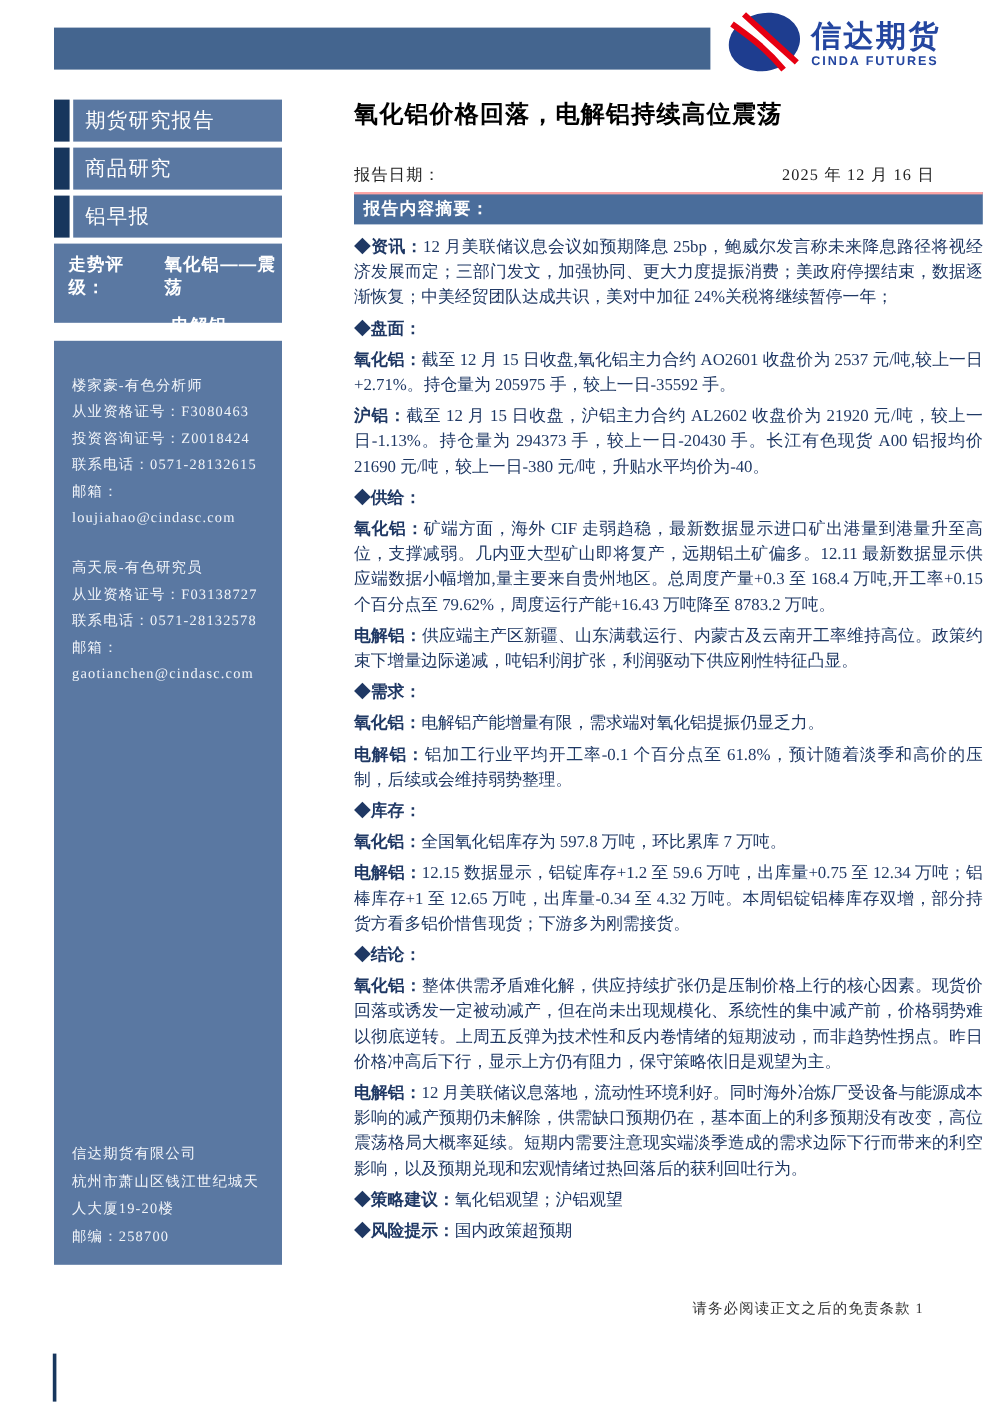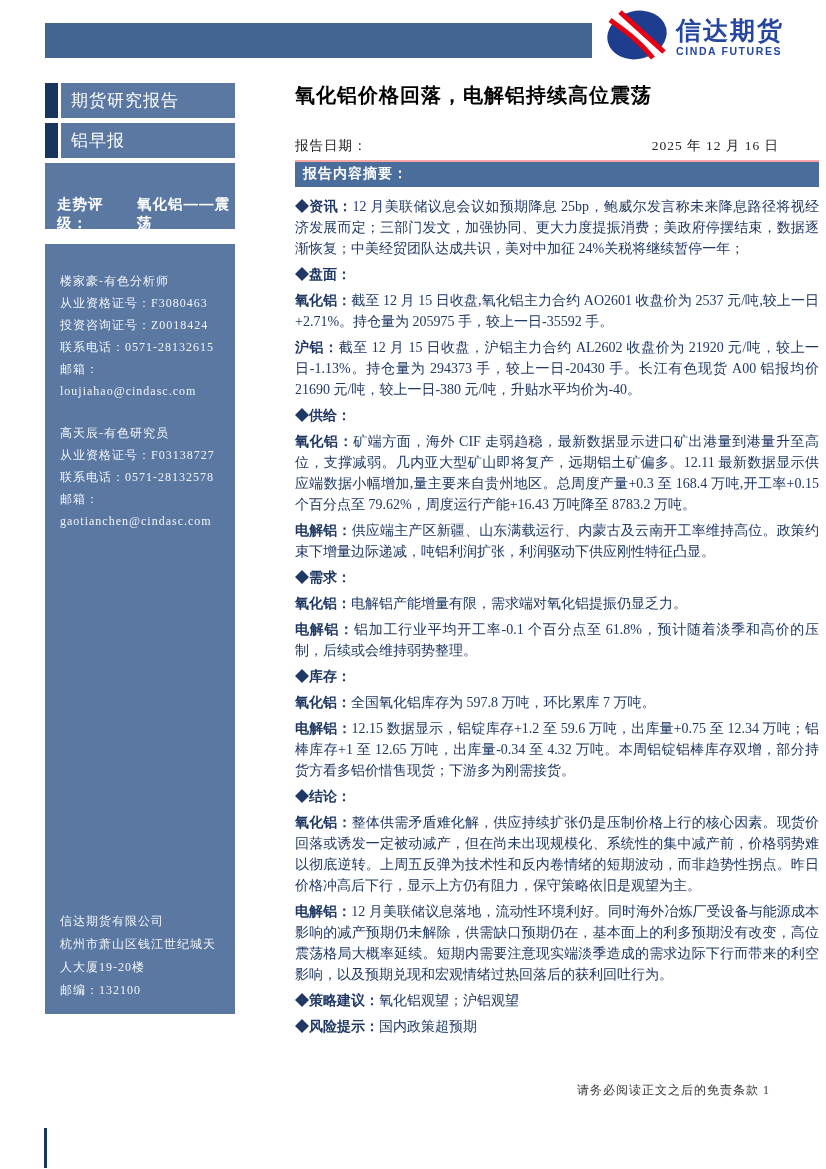--- a/index.html
+++ b/index.html
@@ -14,21 +14,21 @@
   .logo-en{font-size:10.5px;font-weight:bold;color:#2446a0;letter-spacing:1.6px;margin-top:3px;}
 
   
   .sidebar{position:absolute;left:45px;top:83px;width:190px;}
   .nav-box{display:flex;height:35px;margin-bottom:5px;}
   .nav-stripe{width:13px;background:#17365d;margin-right:3px;}
   .nav-main{flex:1;background:#5a78a2;color:#fff;font-size:17px;display:flex;align-items:center;
             padding-left:10px;letter-spacing:1px;}
   .rating-box{background:#5a78a2;height:66px;margin-bottom:15px;color:#fff;font-weight:bold;
               font-size:14.5px;padding:8px 0 0 12px;box-sizing:border-box;letter-spacing:1px;}
-  .rating-row1{display:flex;margin-top:24px;}
+  .rating-row1{display:flex;}
   .rating-label{margin-right:10px;}
   .rating-row2{margin-top:13px;padding-left:86px;}
   .info-box{position:relative;background:#5a78a2;height:770px;color:#f2f5fa;
             font-family:"Liberation Serif",serif;font-size:12px;line-height:22px;
             padding:26px 10px 12px 15px;box-sizing:border-box;letter-spacing:1px;}
   .analyst{margin-bottom:20px;}
   .company{position:absolute;left:15px;right:8px;bottom:12px;line-height:23px;}
 
   
   .main{position:absolute;left:295px;top:82px;width:524px;}
@@ -71,20 +71,24 @@
     </span>
   </div>
 
   <div class="sidebar">
     <div class="nav-box">
       <div class="nav-stripe"></div>
       <div class="nav-main">期货研究报告</div>
     </div>
     <div class="nav-box">
       <div class="nav-stripe"></div>
+      <div class="nav-main">商品研究</div>
+    </div>
+    <div class="nav-box">
+      <div class="nav-stripe"></div>
       <div class="nav-main">铝早报</div>
     </div>
 
     <div class="rating-box">
       <div class="rating-row1">
         <span class="rating-label">走势评级：</span>
         <span>氧化铝——震荡</span>
       </div>
       <div class="rating-row2">电解铝——震荡</div>
     </div>
@@ -99,21 +103,21 @@
       </div>
       <div class="analyst">
         <div>高天辰-有色研究员</div>
         <div>从业资格证号：F03138727</div>
         <div>联系电话：0571-28132578</div>
         <div>邮箱：gaotianchen@cindasc.com</div>
       </div>
       <div class="company">
         <div>信达期货有限公司</div>
         <div>杭州市萧山区钱江世纪城天人大厦19-20楼</div>
-        <div>邮编：132100</div>
+        <div>邮编：258700</div>
       </div>
     </div>
   </div>
 
   <div class="main">
     <div class="title">氧化铝价格回落，电解铝持续高位震荡</div>
 
     <div class="date-row">
       <span>报告日期：</span>
       <span class="date-value">2025 年 12 月 16 日</span>

